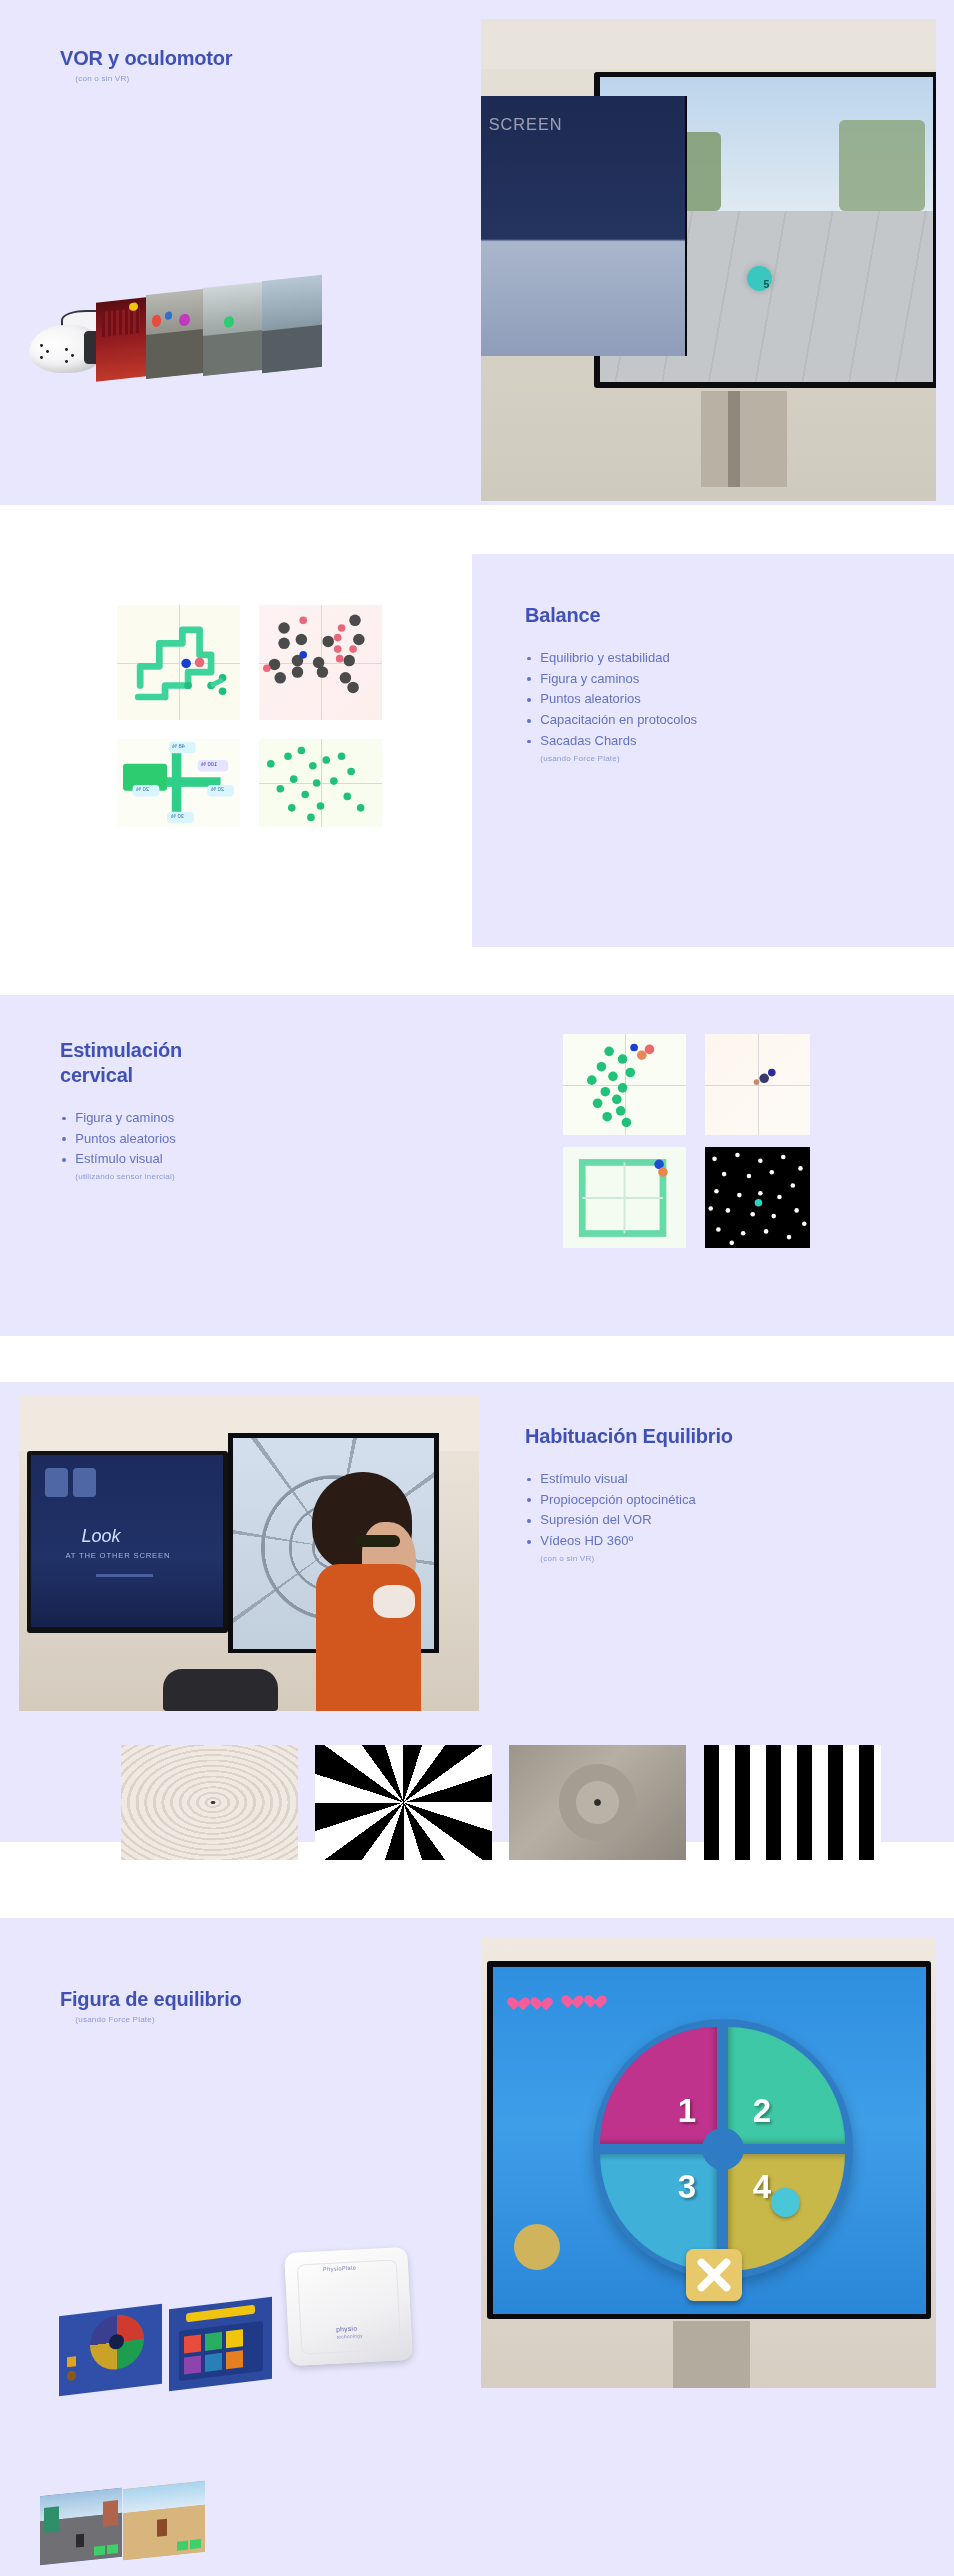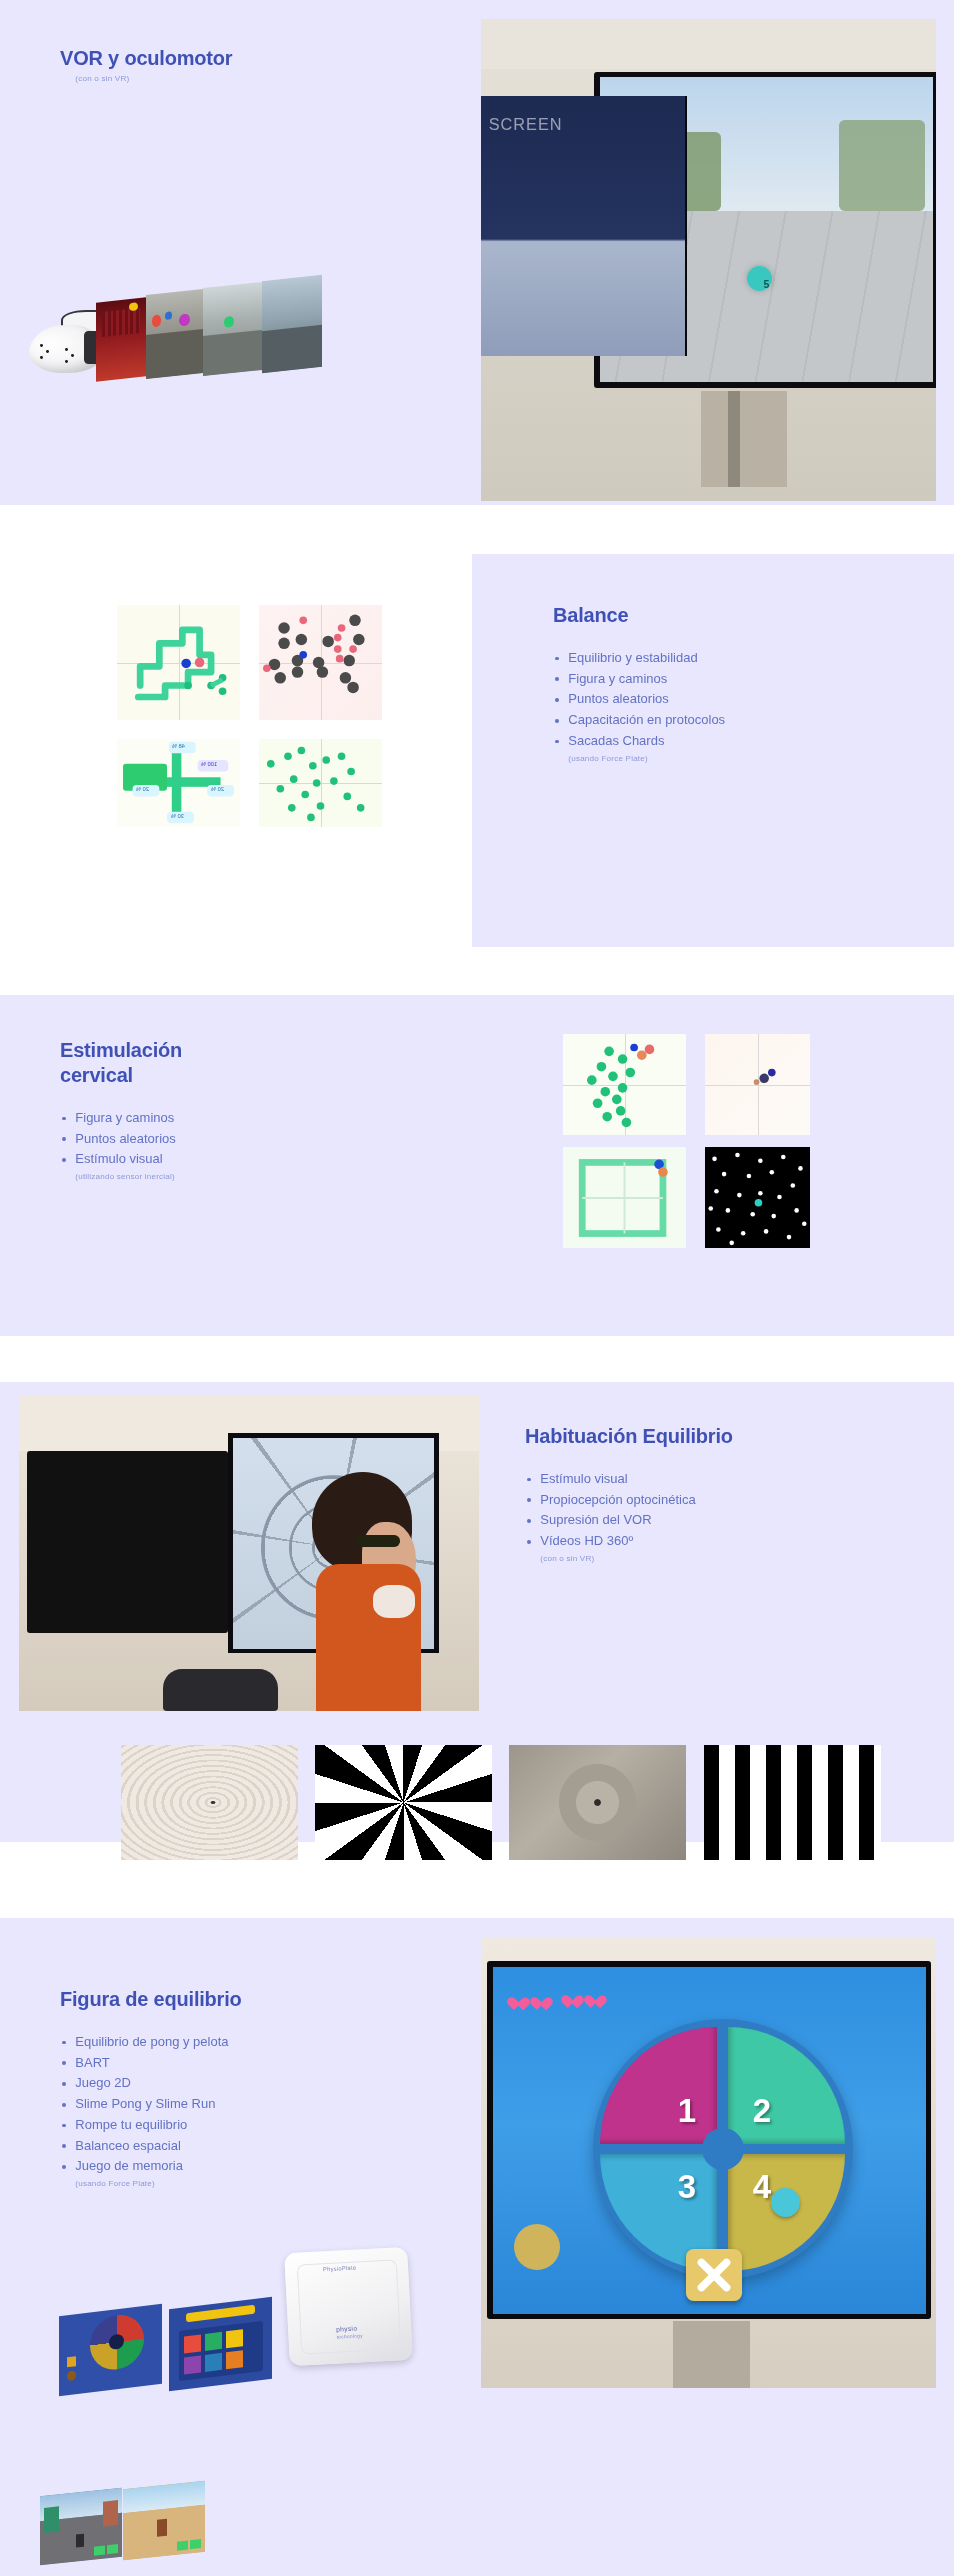--- a/index.html
+++ b/index.html
@@ -224,21 +224,21 @@
     <div style="position:absolute;left:0;top:77px;width:206px;height:260px;background:linear-gradient(180deg,#1d2a52 0%,#24345f 55%,#a9b6cc 56%,#8f9dba 100%);border-right:2.9px solid #0a0a0c;"></div>
     <div class="tvscreen-label" style="left:7.7px;top:96px;">SCREEN</div>
     <div style="position:absolute;left:220px;top:372px;width:86px;height:96px;background:#b9b2a4;"></div>
     <div style="position:absolute;left:247px;top:372px;width:11.5px;height:96px;background:#8f897d;"></div>
   </div>
 </div>
 
 <div class="section">
   <div class="band" style="left:472px;top:554px;width:483px;height:393px;"></div>
 
-  <div class="txtcol" style="left:525px;top:603px;width:211px;margin-left:28px;">
+  <div class="txtcol" style="left:525px;top:603px;width:211px;">
     <div class="sec-title">Balance</div>
     <ul class="bullets">
       <li>Equilibrio y estabilidad</li>
       <li>Figura y caminos</li>
       <li>Puntos aleatorios</li>
       <li>Capacitación en protocolos</li>
       <li>Sacadas Chards</li>
     </ul>
     <div class="note">(usando Force Plate)</div>
   </div>
@@ -429,20 +429,27 @@
 </div>
 
 <div class="section">
   <div class="band" style="left:0;top:1382px;width:955px;height:460px;"></div>
 
   <div class="tv-photo" style="left:19px;top:1395px;width:460px;height:316px;
        background:linear-gradient(180deg,#efe8dd 0%,#e4dcd0 40%,#d4cbbd 100%);">
     <div style="position:absolute;left:0;top:0;width:100%;height:56px;background:#efe9df;"></div>
 
     <div style="position:absolute;left:7.7px;top:56px;width:201px;height:182px;background:#111;border-radius:2.9px;"></div>
+    <div style="position:absolute;left:12.4px;top:60px;width:192px;height:172px;background:linear-gradient(180deg,#1c2a5e 0%,#213268 60%,#16224d 100%);overflow:hidden;">
+      <div style="position:absolute;left:13.4px;top:13.4px;width:23px;height:29px;background:#6f8ed0;opacity:.6;border-radius:3.8px;"></div>
+      <div style="position:absolute;left:42px;top:13.4px;width:23px;height:29px;background:#6f8ed0;opacity:.6;border-radius:3.8px;"></div>
+      <div style="position:absolute;left:50px;top:71px;color:#cfe0ff;font-size:18px;font-style:italic;">Look</div>
+      <div style="position:absolute;left:34px;top:96px;color:#9fb3e0;font-size:7.7px;letter-spacing:0.8px;">AT THE OTHER SCREEN</div>
+      <div style="position:absolute;left:65px;top:119px;width:57px;height:2.9px;background:#4a5f9e;"></div>
+    </div>
 
     <div style="position:absolute;left:209px;top:38px;width:211px;height:220px;background:#0c0c10;"></div>
     <div style="position:absolute;left:214px;top:43px;width:201px;height:211px;overflow:hidden;background:#cfdcea;">
       <div style="position:absolute;inset:0;background:
         radial-gradient(circle at 50% 52%,#101018 0 5.7px,rgba(0,0,0,0) 6.7px),
         radial-gradient(circle at 50% 52%,rgba(0,0,0,0) 0 19px,#8b97a6 19px 21px,rgba(0,0,0,0) 22px),
         radial-gradient(circle at 50% 52%,rgba(0,0,0,0) 0 42px,#8b97a6 42px 44px,rgba(0,0,0,0) 45px),
         radial-gradient(circle at 50% 52%,rgba(0,0,0,0) 0 69px,#8b97a6 69px 72px,rgba(0,0,0,0) 73px),
         conic-gradient(from 10deg at 50% 52%, #9aa6b4 0 2deg, rgba(0,0,0,0) 2deg 43deg,
           #9aa6b4 43deg 45deg, rgba(0,0,0,0) 45deg 88deg, #9aa6b4 88deg 90deg,
@@ -486,29 +493,20 @@
   <div class="pattern-box" style="left:704px;top:1745px;width:177px;height:115px;">
     <div class="stripes"></div>
   </div>
 </div>
 
 <div class="section">
   <div class="band" style="left:0;top:1918px;width:955px;height:658px;"></div>
 
   <div class="txtcol" style="left:60px;top:1987px;width:192px;">
     <div class="sec-title">Figura de equilibrio</div>
-    <ul class="bullets">
-      <li>Equilibrio de pong y pelota</li>
-      <li>BART</li>
-      <li>Juego 2D</li>
-      <li>Slime Pong y Slime Run</li>
-      <li>Rompe tu equilibrio</li>
-      <li>Balanceo espacial</li>
-      <li>Juego de memoria</li>
-    </ul>
     <div class="note">(usando Force Plate)</div>
   </div>
 
   <div class="strip-tile" style="left:59px;top:2310px;width:103px;height:80px;transform:skewY(-7deg);background:#2f4fa8;">
     <div style="position:absolute;left:31px;top:5.7px;width:54px;height:54px;border-radius:50%;overflow:hidden;
       background:conic-gradient(#d03b2f 0 90deg,#1f9d4e 90deg 180deg,#c9a227 180deg 270deg,#3a3f8f 270deg 360deg);"></div>
     <div style="position:absolute;left:50px;top:25px;width:15.3px;height:15.3px;border-radius:50%;background:#14204a;"></div>
     <div style="position:absolute;left:7.7px;top:42px;width:9.6px;height:9.6px;background:#e0a520;"></div>
     <div style="position:absolute;left:7.7px;top:56px;width:9.6px;height:9.6px;border-radius:50%;background:#8a5a1a;"></div>
   </div>

